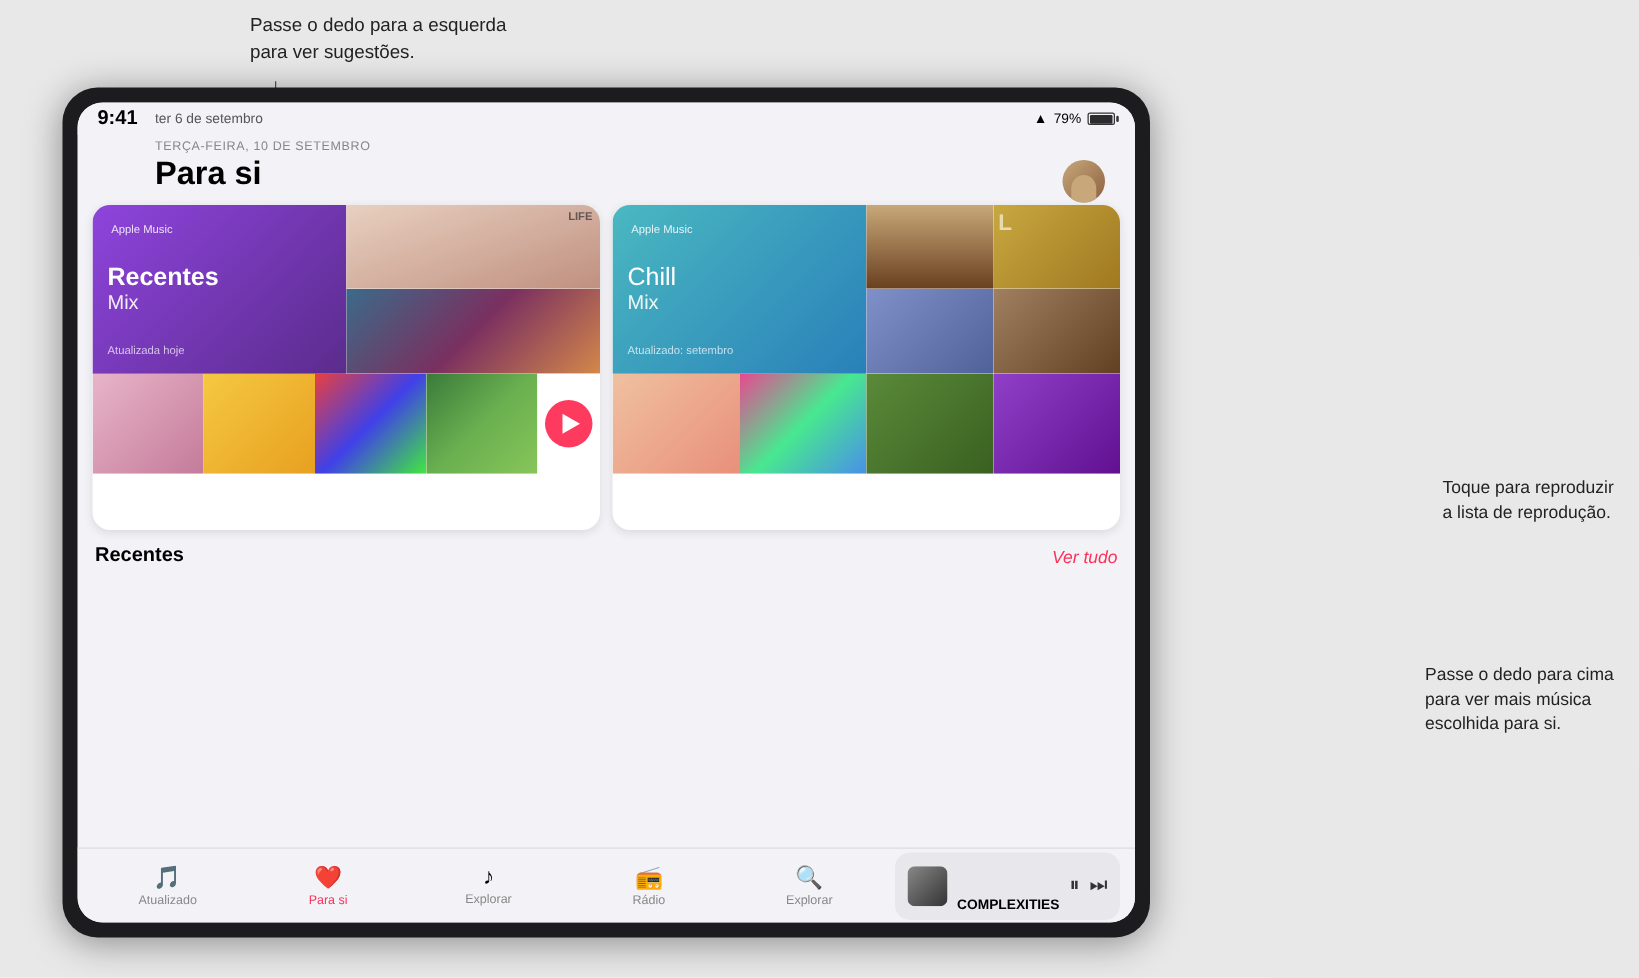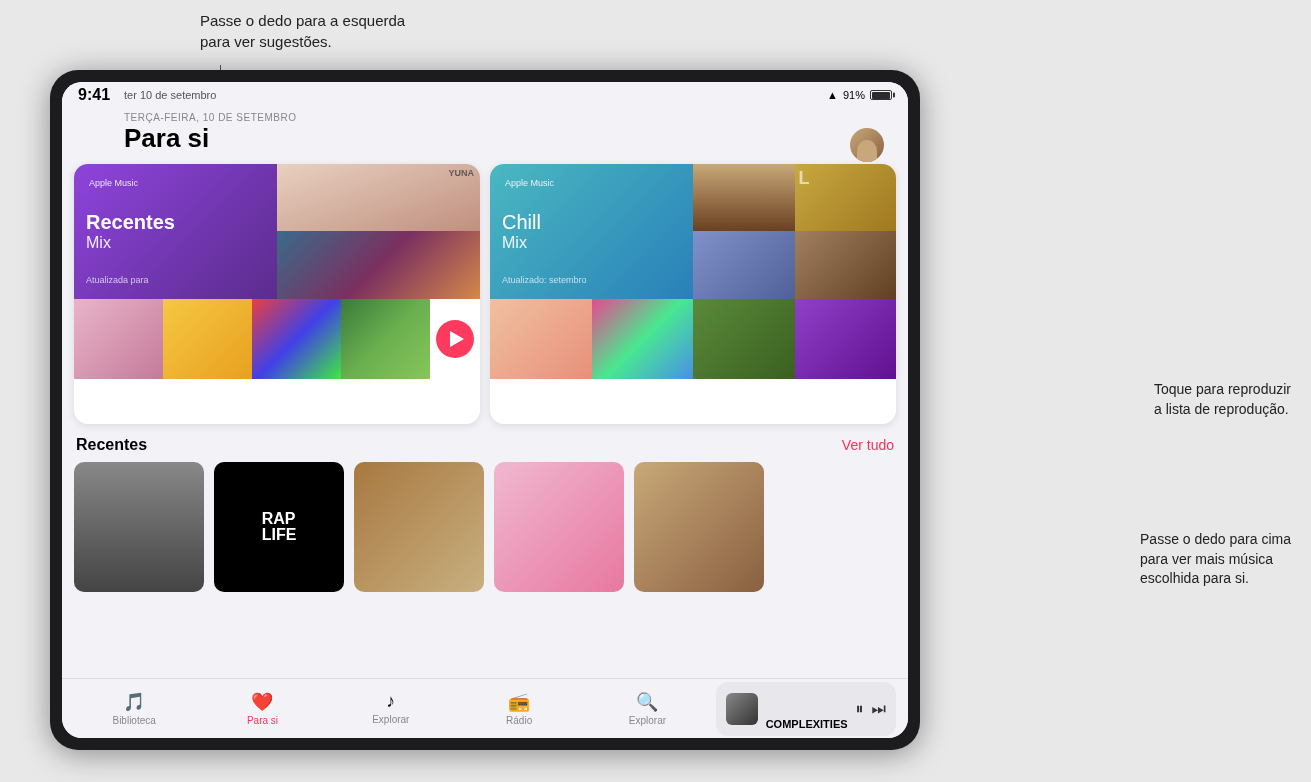--- a/index.html
+++ b/index.html
@@ -346,20 +346,21 @@
     }
     .recentes-title {
       font-size: 16px;
       font-weight: 700;
       color: #000;
     }
     .ver-tudo {
       font-size: 14px;
       color: #fc3158;
       cursor: pointer;
+      font-style: italic;
     }
     .recentes-albums {
       display: flex;
       gap: 10px;
     }
     .recent-album {
       flex: 1;
       aspect-ratio: 1;
       border-radius: 10px;
       overflow: hidden;
@@ -485,25 +486,25 @@
 <div class="annotation-right-bottom">
   <span>Passe o dedo para cima<br>para ver mais música<br>escolhida para si.</span>
 </div>
 
 <div class="ipad-frame">
   <div class="ipad-screen">
 
     <div class="status-bar">
       <div style="display:flex;align-items:center;gap:6px;">
         <span class="status-time">9:41</span>
-        <span class="status-date">ter 10 de setembro</span>
+        <span class="status-date">ter 6 de setembro</span>
       </div>
       <div class="status-right">
         <span>▲</span>
-        <span>91%</span>
+        <span>79%</span>
         <div class="battery-bar">
           <div class="battery-fill"></div>
         </div>
       </div>
     </div>
 
     <div class="page-header">
       <div class="page-subtitle">TERÇA-FEIRA, 10 DE SETEMBRO</div>
       <div class="page-title">Para si</div>
       <div class="avatar"></div>
@@ -518,27 +519,27 @@
 
             <div class="fav-mix-main">
               <div class="apple-music-label">
                 <span class="apple-logo"></span>
                 <span>Apple Music</span>
               </div>
               <div>
                 <div class="fav-mix-title">Recentes</div>
                 <div class="fav-mix-subtitle">Mix</div>
               </div>
-              <div class="fav-mix-updated">Atualizada para</div>
+              <div class="fav-mix-updated">Atualizada hoje</div>
             </div>
 
             <div class="fav-mix-album1">
               <div class="fav-mix-album1-top">
                 <div class="color-block cb-yuna">
-                  <div style="text-align:right;padding:4px 6px;font-size:9px;font-weight:700;color:#333;opacity:0.7;">YUNA</div>
+                  <div style="text-align:right;padding:4px 6px;font-size:9px;font-weight:700;color:#333;opacity:0.7;">LIFE</div>
                 </div>
               </div>
               <div class="fav-mix-album1-bottom">
                 <div class="color-block cb-multicolor"></div>
               </div>
             </div>
 
             <div class="fav-mix-bottom-row">
               <div class="bottom-album">
                 <div class="color-block cb-pink"></div>
@@ -610,48 +611,29 @@
           </div>
         </div>
 
       </div>
 
       <div class="recentes-section">
         <div class="recentes-header">
           <span class="recentes-title">Recentes</span>
           <span class="ver-tudo">Ver tudo</span>
         </div>
-        <div class="recentes-albums">
-          <div class="recent-album">
-            <div class="color-block cb-silhouette" style="height:100%;min-height:120px;"></div>
-          </div>
-          <div class="recent-album">
-            <div class="cb-rap-life color-block" style="height:100%;min-height:120px;">
-              <div class="cb-rap-label">RAP<br>LIFE</div>
-            </div>
-          </div>
-          <div class="recent-album">
-            <div class="color-block cb-band" style="height:100%;min-height:120px;"></div>
-          </div>
-          <div class="recent-album">
-            <div class="color-block cb-lover" style="height:100%;min-height:120px;"></div>
-          </div>
-          <div class="recent-album">
-            <div class="color-block cb-tigerlily" style="height:100%;min-height:120px;"></div>
-          </div>
-        </div>
       </div>
 
     </div>
 
     <div class="tab-bar">
       <div class="tab-items">
         <div class="tab-item">
           <span class="tab-icon">🎵</span>
-          <span class="tab-label">Biblioteca</span>
+          <span class="tab-label">Atualizado</span>
         </div>
         <div class="tab-item active">
           <span class="tab-icon" style="color:#fc3158;">❤️</span>
           <span class="tab-label" style="color:#fc3158;">Para si</span>
         </div>
         <div class="tab-item">
           <span class="tab-icon">♪</span>
           <span class="tab-label">Explorar</span>
         </div>
         <div class="tab-item">

